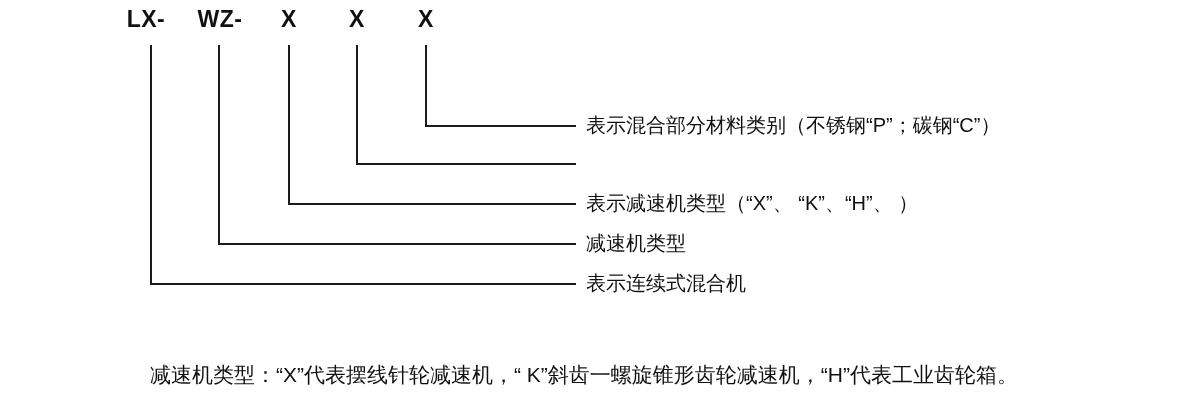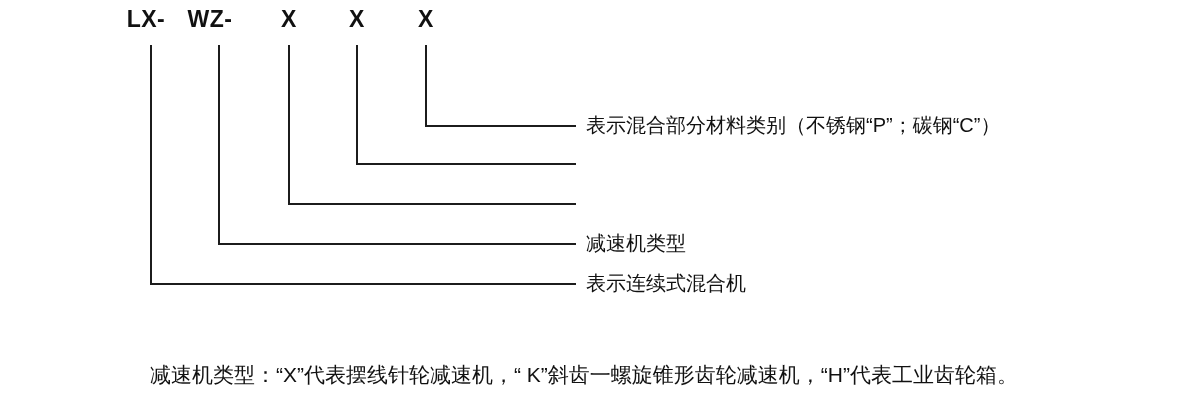--- a/index.html
+++ b/index.html
@@ -55,36 +55,37 @@
     white-space: nowrap;
     color: #111111;
   }
 </style>
 </head>
 <body>
 
 <div class="canvas">
 
   <span class="code-label" style="left:146px">LX-</span>
-  <span class="code-label" style="left:210px">WZ-</span>
+  <span class="code-label" style="left:220px">WZ-</span>
   <span class="code-label" style="left:289px">X</span>
   <span class="code-label" style="left:357px">X</span>
   <span class="code-label" style="left:426px">X</span>
 
   <div class="vline" style="left:150px;height:238px"></div>
   <div class="vline" style="left:218px;height:198px"></div>
   <div class="vline" style="left:288px;height:158px"></div>
   <div class="vline" style="left:356px;height:118px"></div>
   <div class="vline" style="left:425px;height:80px"></div>
 
   <div class="hline" style="top:283px;left:150px;width:426px"></div>
   <div class="hline" style="top:243px;left:218px;width:358px"></div>
   <div class="hline" style="top:203px;left:288px;width:288px"></div>
   <div class="hline" style="top:163px;left:356px;width:220px"></div>
   <div class="hline" style="top:125px;left:425px;width:151px"></div>
 
   <div class="desc" style="top:112px">表示混合部分材料类别（不锈钢“P”；碳钢“C”）</div>
+  <div class="desc" style="top:190px">表示减速机类型（“X”、 “K”、“H”、 ）</div>
   <div class="desc" style="top:230px">减速机类型</div>
   <div class="desc" style="top:270px">表示连续式混合机</div>
 
   <div class="footnote">减速机类型：“X”代表摆线针轮减速机，“ K”斜齿一螺旋锥形齿轮减速机，“H”代表工业齿轮箱。</div>
 
 </div>
 
 </body></html>

